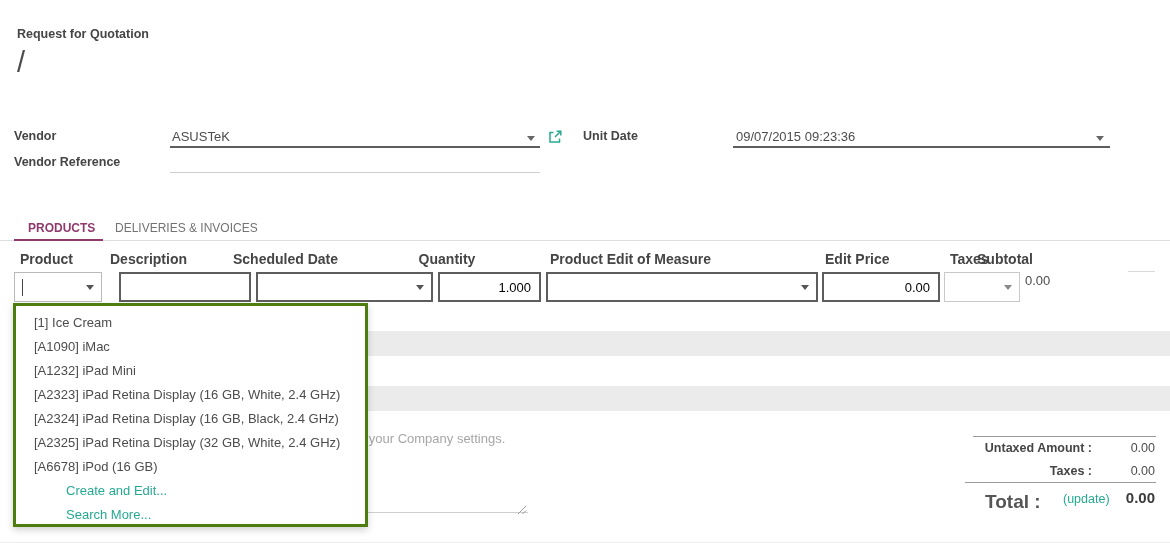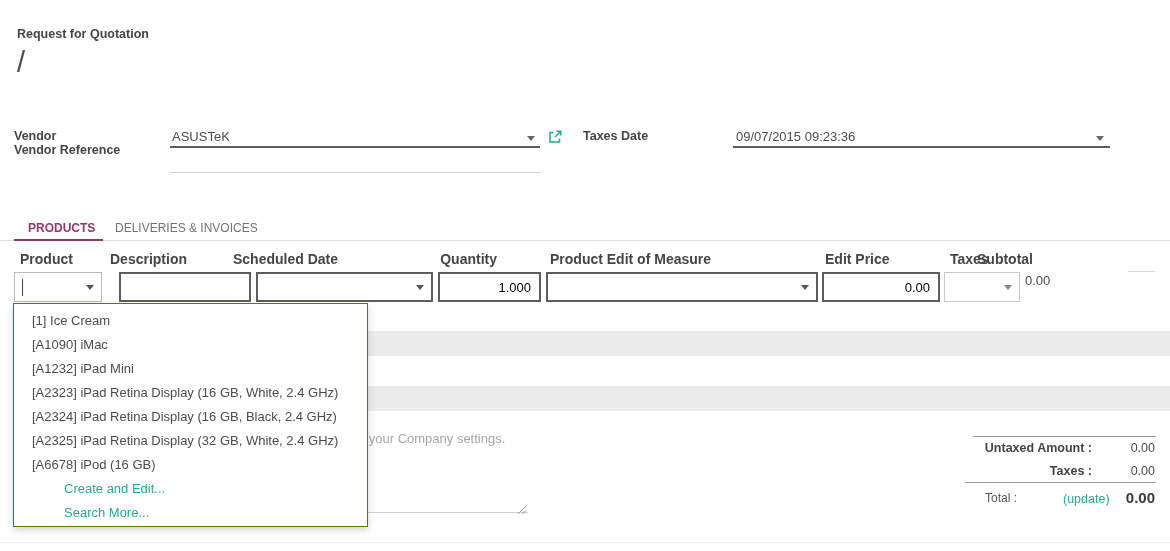--- a/index.html
+++ b/index.html
@@ -12,21 +12,21 @@
   .hline { position:absolute; background:#cfcfcf; height:1px; }
   .caret { width:0; height:0; border-left:4px solid transparent; border-right:4px solid transparent; border-top:5px solid #666; }
   .cell-box { position:absolute; top:272px; height:30px; background:#fff; display:flex; align-items:center; }
   .box-dark { border:2px solid #5d5d5d; }
   .box-light { border:1px solid #b9b9b9; }
   .box-lighter { border:1px solid #c9c9c9; }
   .num { width:100%; text-align:right; padding-right:8px; font-size:13px; color:#000000; }
   .colhead { position:absolute; top:251px; font-size:14px; font-weight:bold; color:#454545; white-space:nowrap; }
   .stripe { position:absolute; left:13px; width:1157px; height:25px; background:#ebebeb; }
   .dd { position:absolute; left:13px; top:303px; width:355px; height:224px; background:#fff;
-        border:1px solid #4d7c0f; box-shadow:0 3px 7px rgba(0,0,0,0.18); z-index:30; padding-top:5px; }
+        border:3px solid #4d7c0f; box-shadow:0 3px 7px rgba(0,0,0,0.18); z-index:30; padding-top:5px; }
   .dd-item { height:24px; line-height:24px; padding-left:18px; font-size:13px; color:#4c4c4c; white-space:nowrap; cursor:pointer; }
   .dd-action { height:24px; line-height:24px; padding-left:50px; font-size:13px; color:#26a993; white-space:nowrap; cursor:pointer; }
   .tab { font-size:12px; white-space:nowrap; cursor:pointer; }
   .totlbl { font-size:12.5px; font-weight:bold; color:#454545; text-align:right; }
   .totval { font-size:12.5px; color:#4c4c4c; text-align:right; }
   .cursorbar { position:absolute; left:7px; top:6px; width:1px; height:17px; background:#444; }
 </style>
 </head>
 <body>
 
@@ -39,38 +39,38 @@
   <div class="abs val" style="left:172px; top:129px;">ASUSTeK</div>
   <div class="abs" style="left:170px; top:146px; width:370px; height:2px; background:#5d5d5d;"></div>
   <div class="abs caret" style="left:527px; top:136px;"></div>
   <div class="abs" style="left:548px; top:130px;">
     <svg width="14" height="14" viewBox="0 0 14 14">
         <path d="M5.5 2.5 H2 v9.5 h9.5 V8.5" fill="none" stroke="#26a993" stroke-width="1.5"></path>
         <path d="M7 7 L12.5 1.5 M8.6 1.2 h4.2 v4.2" fill="none" stroke="#26a993" stroke-width="1.5"></path>
       </svg>
   </div>
 
-  <div class="abs lbl" style="left:583px; top:129px;">Taxes Date</div>
+  <div class="abs lbl" style="left:583px; top:129px;">Unit Date</div>
   <div class="abs val" style="left:736px; top:129px;">09/07/2015 09:23:36</div>
   <div class="abs" style="left:733px; top:146px; width:377px; height:2px; background:#5d5d5d;"></div>
   <div class="abs caret" style="left:1096px; top:136px;"></div>
 
-  <div class="abs lbl" style="left:14px; top:143px;">Vendor Reference</div>
+  <div class="abs lbl" style="left:14px; top:155px;">Vendor Reference</div>
   <div class="abs val" style="left:172px; top:155px;"></div>
   <div class="hline" style="left:170px; top:172px; width:370px;"></div>
 
   <div class="abs tab" style="left:28px; top:221px; color:#8f3a6f; font-weight:bold;">PRODUCTS</div>
   <div class="abs tab" style="left:115px; top:221px; color:#737373;">DELIVERIES &amp; INVOICES</div>
   <div class="hline" style="left:0; top:240px; width:1170px; background:#dedede;"></div>
   <div class="abs" style="left:14px; top:239px; width:89px; height:2px; background:#8f3a6f;"></div>
 
   <div class="colhead" style="left:20px;">Product</div>
   <div class="colhead" style="left:110px;">Description</div>
   <div class="colhead" style="left:233px;">Scheduled Date</div>
-  <div class="colhead" style="left:397px; width:100px; text-align:right;">Quantity</div>
+  <div class="colhead" style="left:397px; width:100px; text-align:center;">Quantity</div>
   <div class="colhead" style="left:550px;">Product Edit of Measure</div>
   <div class="colhead" style="left:825px;">Edit Price</div>
   <div class="colhead" style="left:950px;">Taxes</div>
   <div class="colhead" style="left:970px;margin-left:7px;">Subtotal</div>
 
   <div class="cell-box box-light" style="left:14px; width:88px;">
     <div class="cursorbar"></div>
     <span class="val"></span>
     <div class="caret" style="position:absolute; right:7px; top:12px; border-top-color:#555;"></div>
   </div>
@@ -110,21 +110,21 @@
   </div>
 
   <div class="hline" style="left:0; top:542px; width:1170px; background:#ededed;"></div>
 
   <div class="hline" style="left:973px; top:436px; width:183px; background:#9a9a9a;"></div>
   <div class="abs totlbl" style="left:930px; top:441px; width:162px;">Untaxed Amount :</div>
   <div class="abs totval" style="left:1100px; top:441px; width:55px;">0.00</div>
   <div class="abs totlbl" style="left:930px; top:464px; width:162px;">Taxes :</div>
   <div class="abs totval" style="left:1100px; top:464px; width:55px;">0.00</div>
   <div class="hline" style="left:965px; top:482px; width:191px; background:#9a9a9a;"></div>
-  <div class="abs" style="left:985px; top:491px; font-size:12px; color:#555;">Total :</div>
+  <div class="abs" style="left:985px; top:491px; font-size:19px; color:#555;font-weight:bold;">Total :</div>
   <div class="abs" style="left:1063px; top:492px; font-size:12.5px; color:#26a993;">(update)</div>
   <div class="abs" style="left:1090px; top:489px; width:65px; text-align:right; font-size:15px; font-weight:bold; color:#3a3a3a;">0.00</div>
 
   <div class="dd">
     <div class="dd-item">[1] Ice Cream</div>
     <div class="dd-item">[A1090] iMac</div>
     <div class="dd-item">[A1232] iPad Mini</div>
     <div class="dd-item">[A2323] iPad Retina Display (16 GB, White, 2.4 GHz)</div>
     <div class="dd-item">[A2324] iPad Retina Display (16 GB, Black, 2.4 GHz)</div>
     <div class="dd-item">[A2325] iPad Retina Display (32 GB, White, 2.4 GHz)</div>

